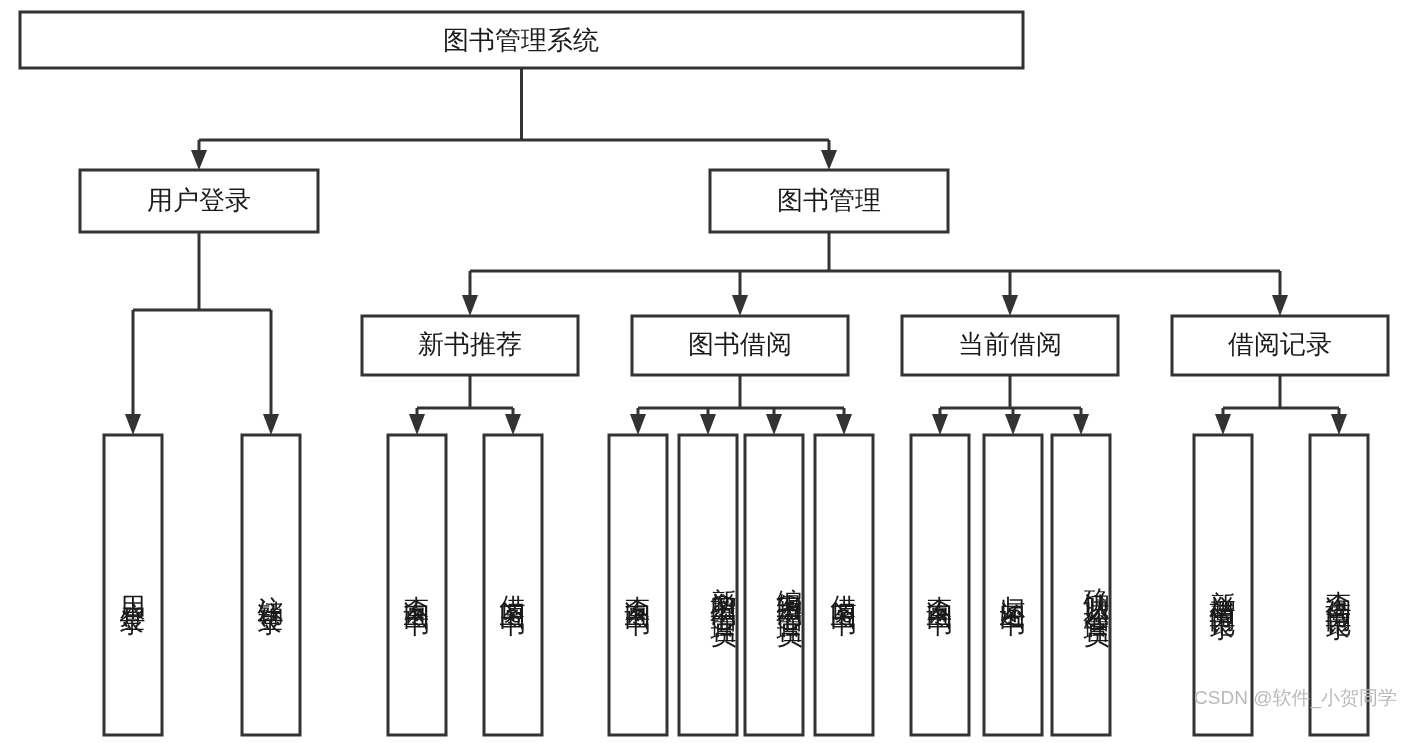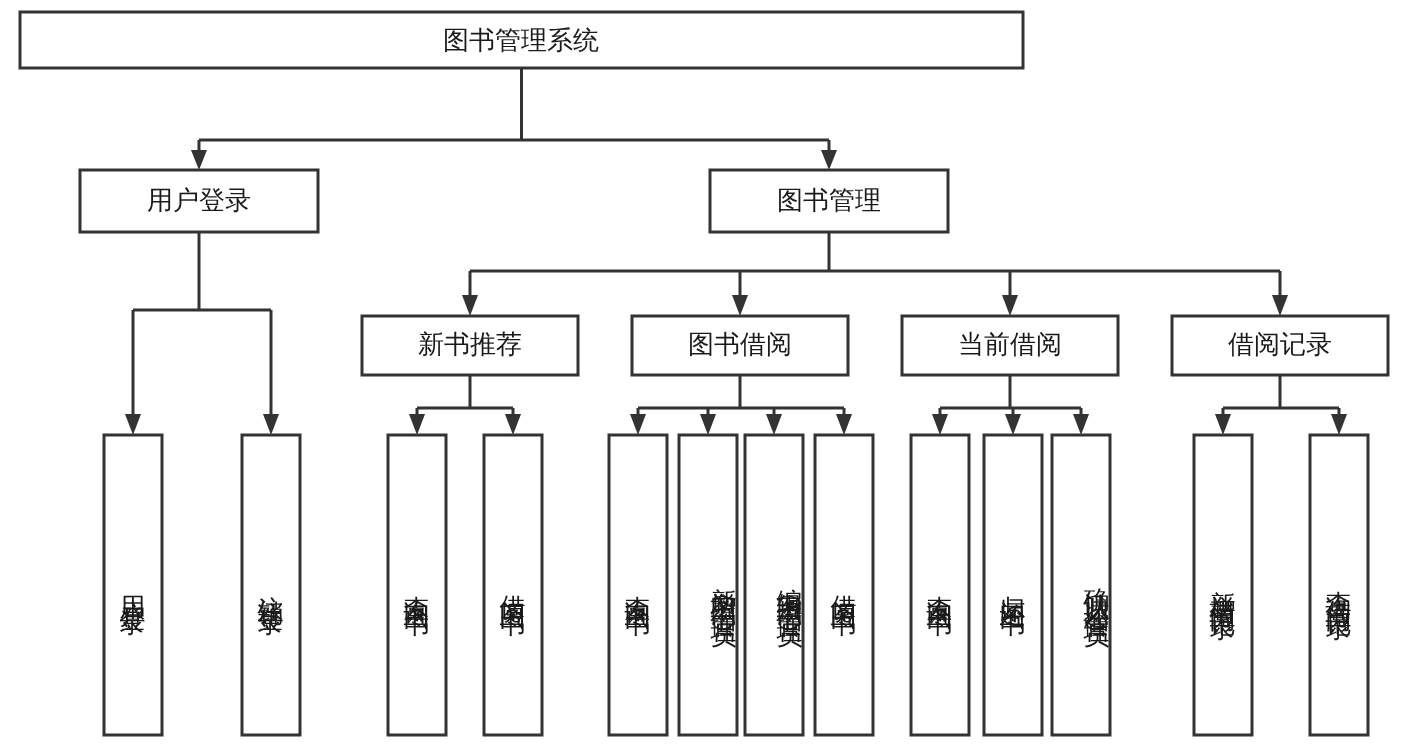--- a/index.html
+++ b/index.html
@@ -210,13 +210,14 @@
   <div class="vlabel" style="left:609px; top:435px; width:58px; height:300px; display:flex; align-items:center; justify-content:center;">查询图书</div>
   <div class="vlabel" style="left:679px; top:435px; width:58px; height:300px; display:flex; align-items:flex-start; justify-content:center; padding-top:8px; box-sizing:border-box;">新增图书（管理员）</div>
   <div class="vlabel" style="left:745px; top:435px; width:58px; height:300px; display:flex; align-items:flex-start; justify-content:center; padding-top:8px; box-sizing:border-box;">编辑图书（管理员）</div>
   <div class="vlabel" style="left:815px; top:435px; width:58px; height:300px; display:flex; align-items:center; justify-content:center;">借阅图书</div>
   <div class="vlabel" style="left:911px; top:435px; width:58px; height:300px; display:flex; align-items:center; justify-content:center;">查询图书</div>
   <div class="vlabel" style="left:984px; top:435px; width:58px; height:300px; display:flex; align-items:center; justify-content:center;">归还图书</div>
   <div class="vlabel" style="left:1052px; top:435px; width:58px; height:300px; display:flex; align-items:flex-start; justify-content:center; padding-top:8px; box-sizing:border-box;">确认归还（管理员）</div>
   <div class="vlabel" style="left:1194px; top:435px; width:58px; height:300px; display:flex; align-items:center; justify-content:center;">新增借阅记录</div>
   <div class="vlabel" style="left:1310px; top:435px; width:58px; height:300px; display:flex; align-items:center; justify-content:center;">查询借阅记录</div>
 
+  <div class="watermark">CSDN @软件_小贺同学</div>
 </div>
 
 </body></html>

